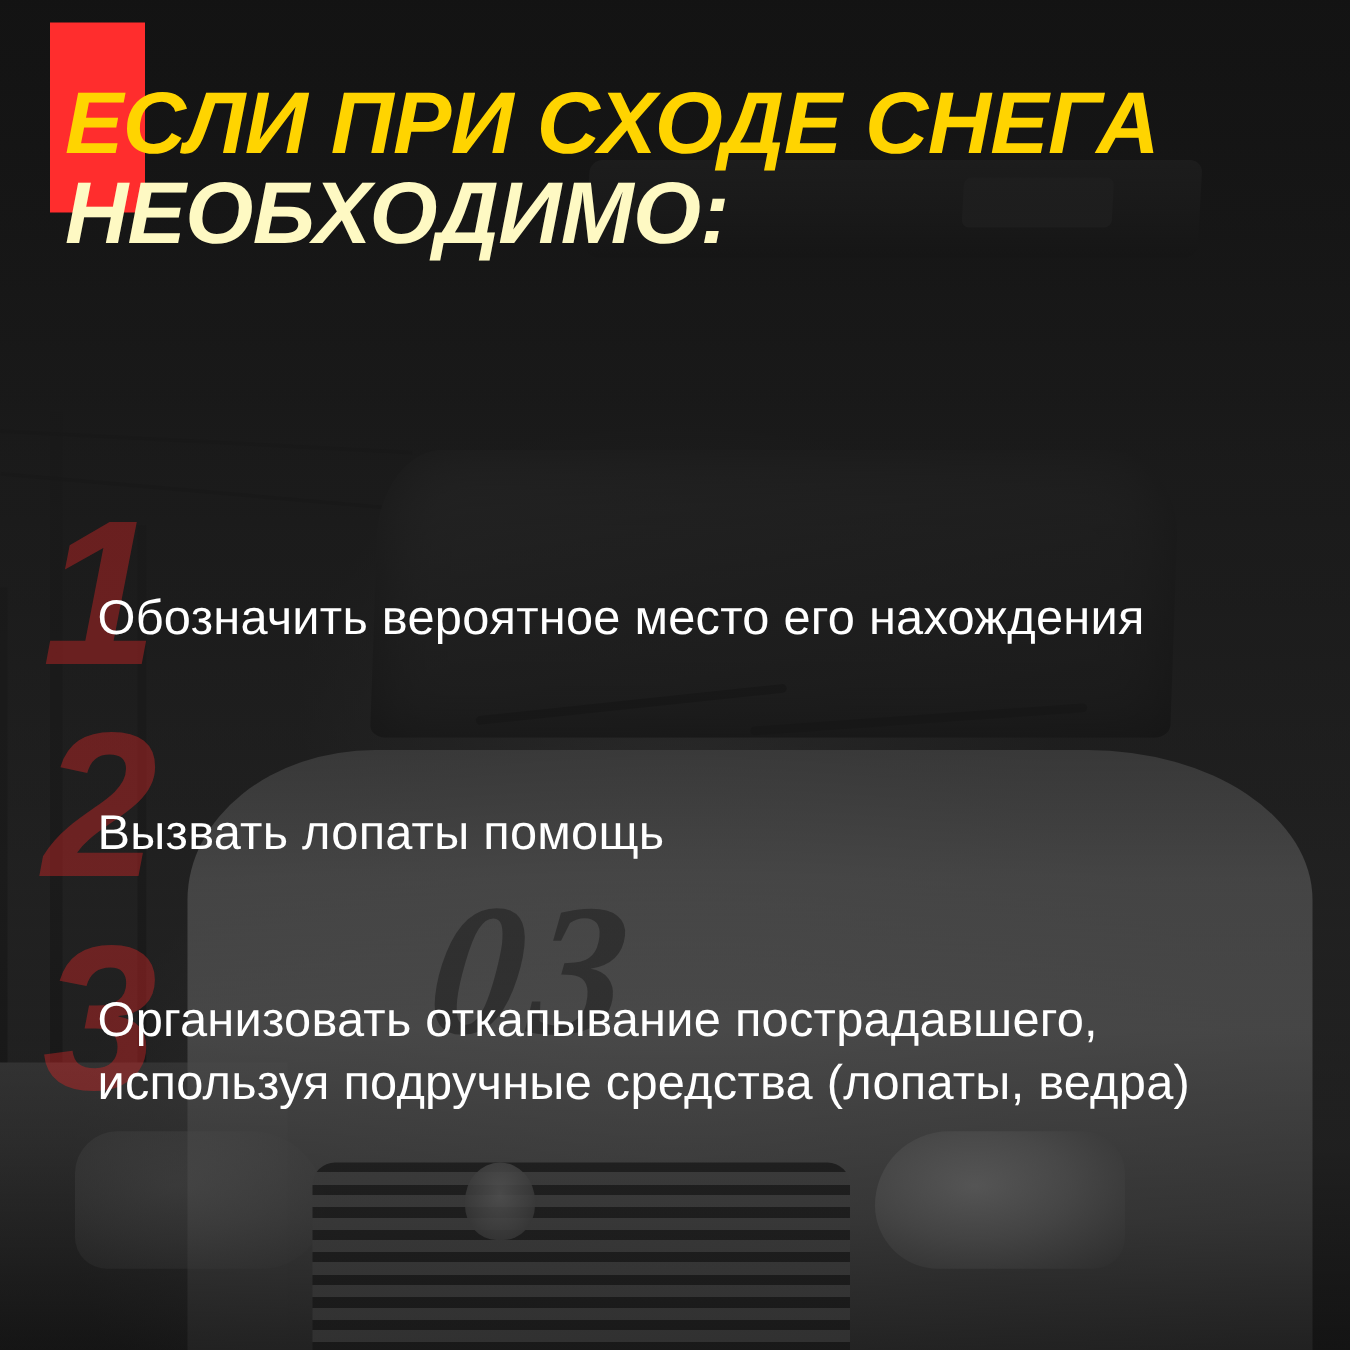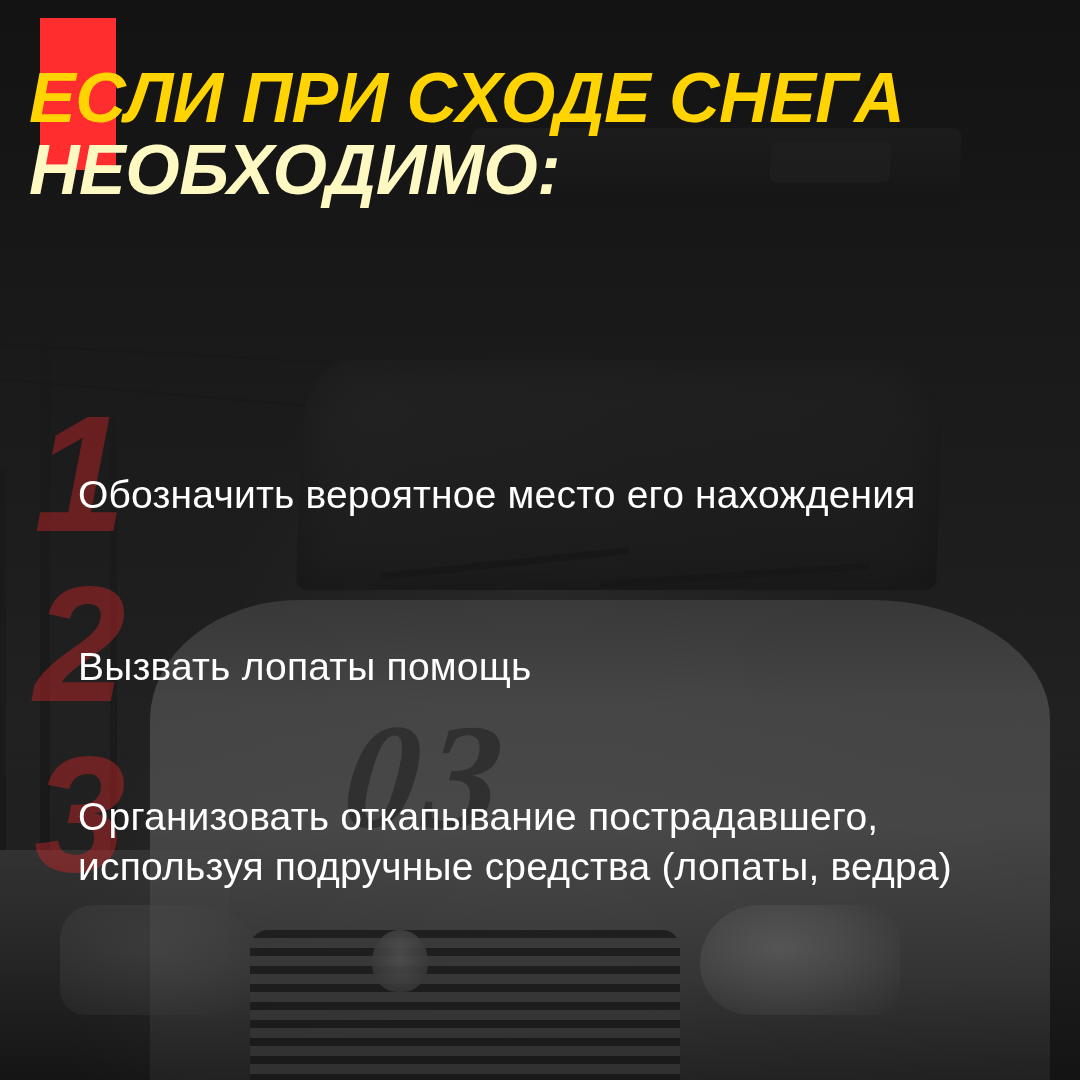--- a/index.html
+++ b/index.html
@@ -149,21 +149,21 @@
 
   .accent-bar {
     position: absolute;
     left: 40px; top: 18px;
     width: 76px; height: 152px;
     background: #ff2d2d;
   }
 
   .headline {
     position: absolute;
-    left: 29px; top: 62px;
+    left: 52px; top: 62px;
     width: 1000px;
     font-weight: 800;
     font-size: 70px;
     line-height: 1.03;
     letter-spacing: -0.5px;
     font-style: italic;
     text-transform: uppercase;
   }
   .headline .l1, .headline .l2 { color: #ffd400; display: block; }
   .headline .l3 { color: #fef9c3; display: block; }

